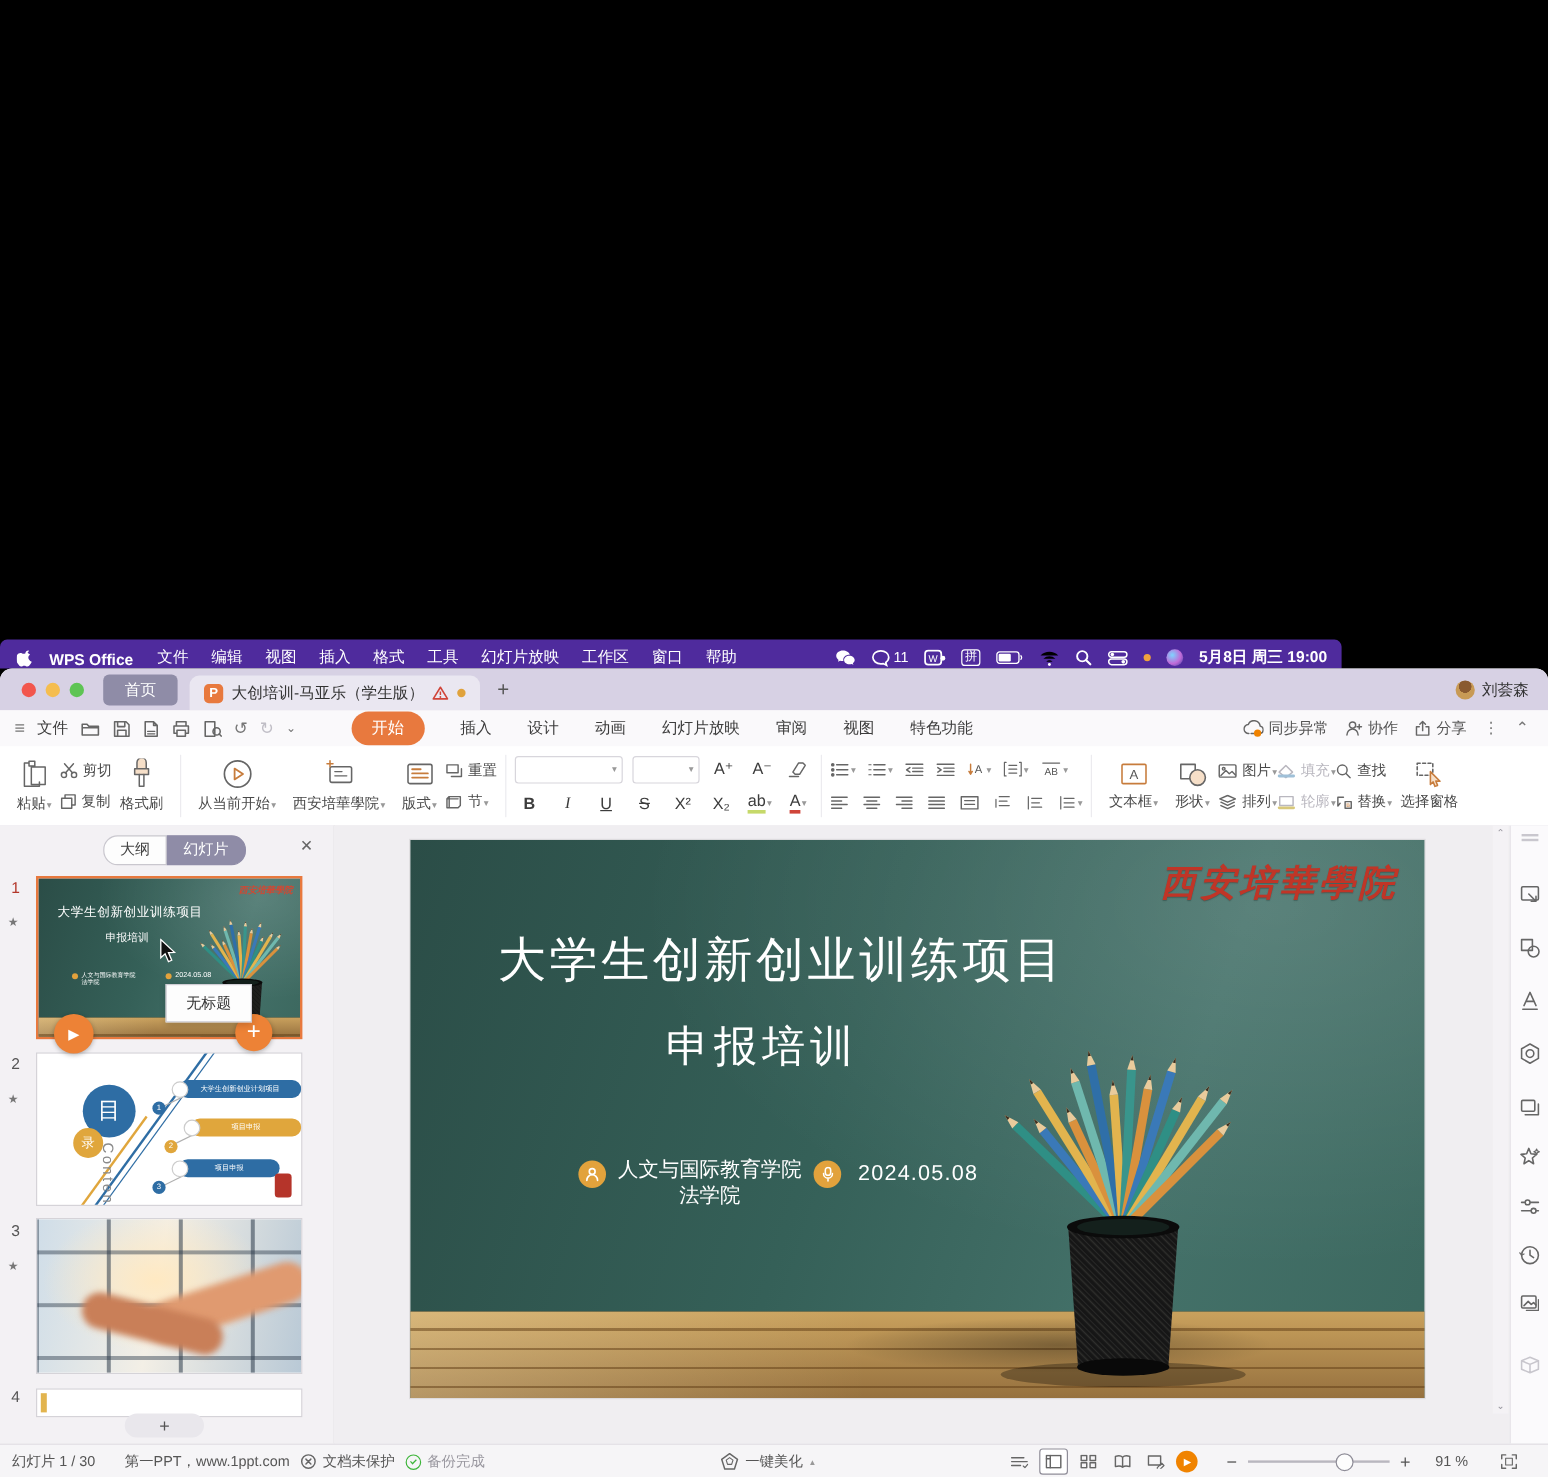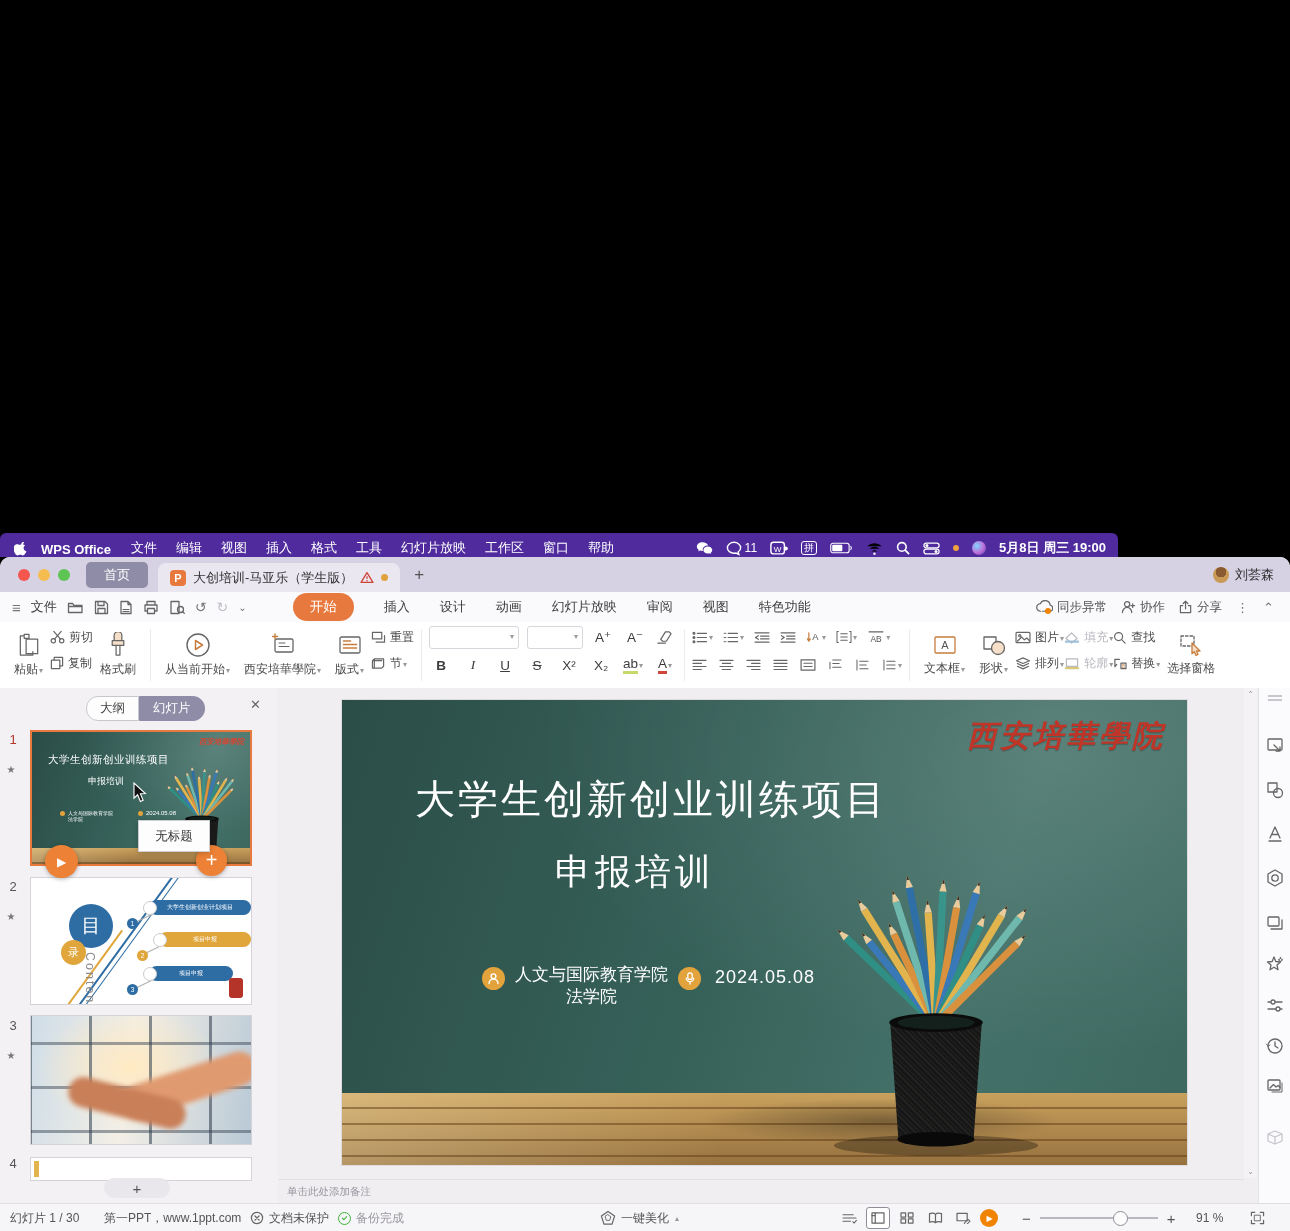--- a/index.html
+++ b/index.html
@@ -69,21 +69,21 @@
   .rr-it{display:flex;align-items:center;gap:4px;}
   .syncdot{position:absolute;width:6px;height:6px;border-radius:50%;background:#f08300;margin-left:9px;margin-top:7px;}
 
   
   .toolbar{left:0;top:65px;width:100%;height:66px;background:#fff;border-bottom:1px solid #e3e1e6;
     display:flex;align-items:center;color:#4a4a4a;}
   .grp{display:flex;align-items:center;height:60px;padding:0 7px;}
   .vdiv{width:1px;height:52px;background:#ecebef;}
   .tbb{display:flex;flex-direction:column;align-items:center;justify-content:center;gap:3px;padding:0 7px;height:58px;
     font-size:12px;white-space:nowrap;}
-  .tcol{display:flex;flex-direction:column;gap:4px;height:58px;}
+  .tcol{display:flex;flex-direction:column;justify-content:center;gap:4px;height:58px;}
   .tbs{display:flex;align-items:center;gap:4px;font-size:12px;height:22px;white-space:nowrap;}
   .dd{font-size:8px;color:#999;margin-left:1px;}
   .selbox{width:88px;height:21px;border:1px solid #d8d6dc;border-radius:3px;position:relative;background:#fff;}
   .selbox.small{width:54px;}
   .selbox .dd{position:absolute;right:4px;top:5px;}
   .fbtn{min-width:24px;height:21px;display:flex;align-items:center;justify-content:center;font-size:13.5px;color:#3c3c3c;}
   .fb-b{font-weight:bold;} .fb-i{font-style:italic;font-family:"Liberation Serif",serif;}
   .fb-u{text-decoration:underline;} .fb-s{text-decoration:line-through;}
   .hl{border-bottom:3px solid #c6d96a;line-height:14px;}
   .fc{border-bottom:3px solid #d0453a;line-height:14px;}
@@ -837,23 +837,20 @@
                   <path d="M2,6.5 a4,4 0 0 0 8,0 M6,10.5 v2.5" fill="none" stroke="#fff" stroke-width="1.4" stroke-linecap="round"></path>
                 </svg>
             </span>
             <span class="s-date-txt">2024.05.08</span>
           </div>
         </div>
         <div class="abs vscroll">
           <span>⌃</span>
           <span>⌄</span>
         </div>
-        <div class="notesbar">
-          <span>单击此处添加备注</span>
-        </div>
       </div>
 
       <div class="abs rightbar">
         <span class="abs rb-handle"></span>
         <svg class="rb-ic line" style="top:48px" width="20" height="20" viewBox="0 0 20 20">
             <rect x="3" y="3" width="14" height="11" rx="1"></rect>
             <path d="M9,9 L15,15 M15,15 h-4 M15,15 v-4"></path>
           </svg>
         <svg class="rb-ic line" style="top:92px" width="20" height="20" viewBox="0 0 20 20">
             <rect x="3" y="3" width="9" height="9"></rect>

